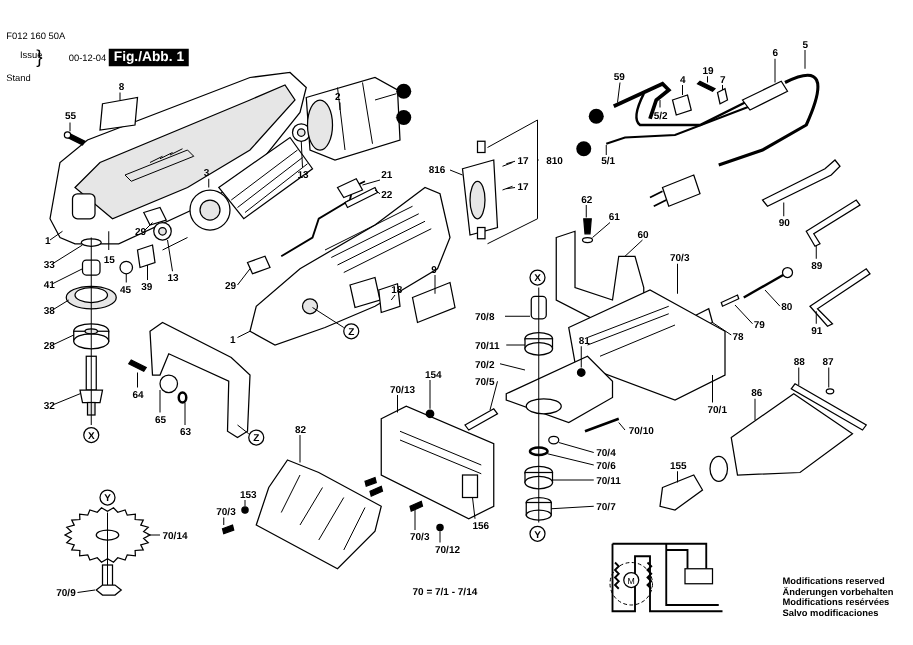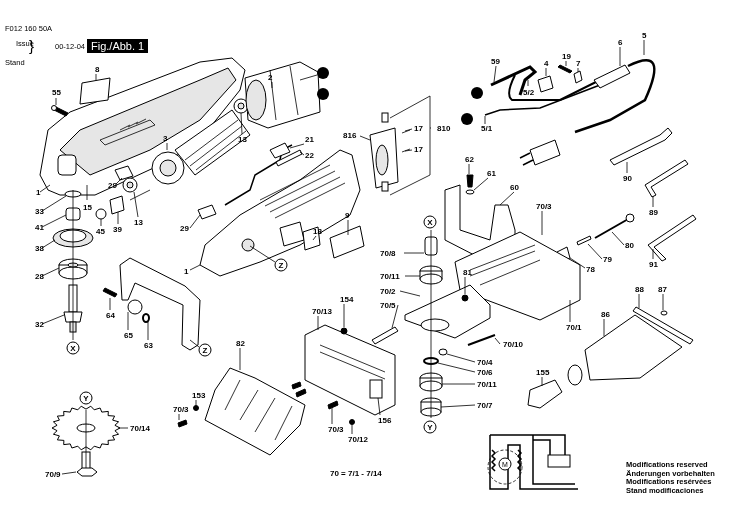--- a/index.html
+++ b/index.html
@@ -1,21 +1,21 @@
 <!DOCTYPE html>
 <html><head>
 <meta charset="utf-8">
 <style>
   html, body { margin:0; padding:0; background:#ffffff; }
   body { width:730px; height:516px; position:relative; overflow:hidden;
          font-family:"Liberation Sans", sans-serif; color:#000; }
   #canvas { position:absolute; left:0; top:0; width:730px; height:516px; }
   .hdr { position:absolute; font-size:7.5px; line-height:8px; }
   .figbox { position:absolute; left:87px; top:39px; background:#000; color:#fff;
-            font-weight:normal; font-size:11px; padding:1px 4px; line-height:12px; }
+            font-weight:bold; font-size:11px; padding:1px 4px; line-height:12px; }
   .notes { position:absolute; left:626px; top:461px; font-size:7.5px; line-height:8.6px;font-weight:bold; }
   svg text { font-family:"Liberation Sans", sans-serif; }
   .lbl { font-size:8px; font-weight:bold; fill:#000; }
   .part { fill:#fff; stroke:#000; stroke-width:1; }
   .partg { fill:#e6e6e6; stroke:#000; stroke-width:1; }
   .dark { fill:#000; stroke:#000; }
   .lead { stroke:#000; stroke-width:0.8; fill:none; }
   .cable { stroke:#000; stroke-width:3; fill:none; }
 </style>
 </head>
@@ -26,21 +26,21 @@
   <div class="hdr" style="left:16px;top:40px;">Issue</div>
   <div class="hdr" style="left:5px;top:59px;">Stand</div>
   <div class="hdr" style="left:29px;top:37px;font-size:15px;line-height:18px;">}</div>
   <div class="hdr" style="left:55px;top:43px;">00-12-04</div>
   <div class="figbox">Fig./Abb. 1</div>
 
   <div class="notes">
     <div>Modifications reserved</div>
     <div>Änderungen vorbehalten</div>
     <div>Modifications resérvées</div>
-    <div>Stand modificaciones</div>
+    <div>Salvo modificaciones</div>
   </div>
 
   <svg id="canvas" viewBox="0 0 730 516" xmlns="http://www.w3.org/2000/svg">
 
     <g>
       <path class="part" d="M40,175 L48,130 L70,112 L200,62 L232,58 L245,70 L240,90 L200,140 L160,165 L95,195 L60,195 L48,190 Z"></path>
       <path class="partg" d="M60,150 L80,130 L200,80 L228,68 L236,80 L200,120 L150,150 L90,175 Z"></path>
       <path class="lead" d="M100,140 L150,120 L155,125 L105,145 Z"></path>
       <path class="lead" d="M120,130 L130,125 M128,127 L138,122 M136,124 L146,119"></path>
       <rect class="part" x="58" y="155" width="18" height="20" rx="4"></rect>

